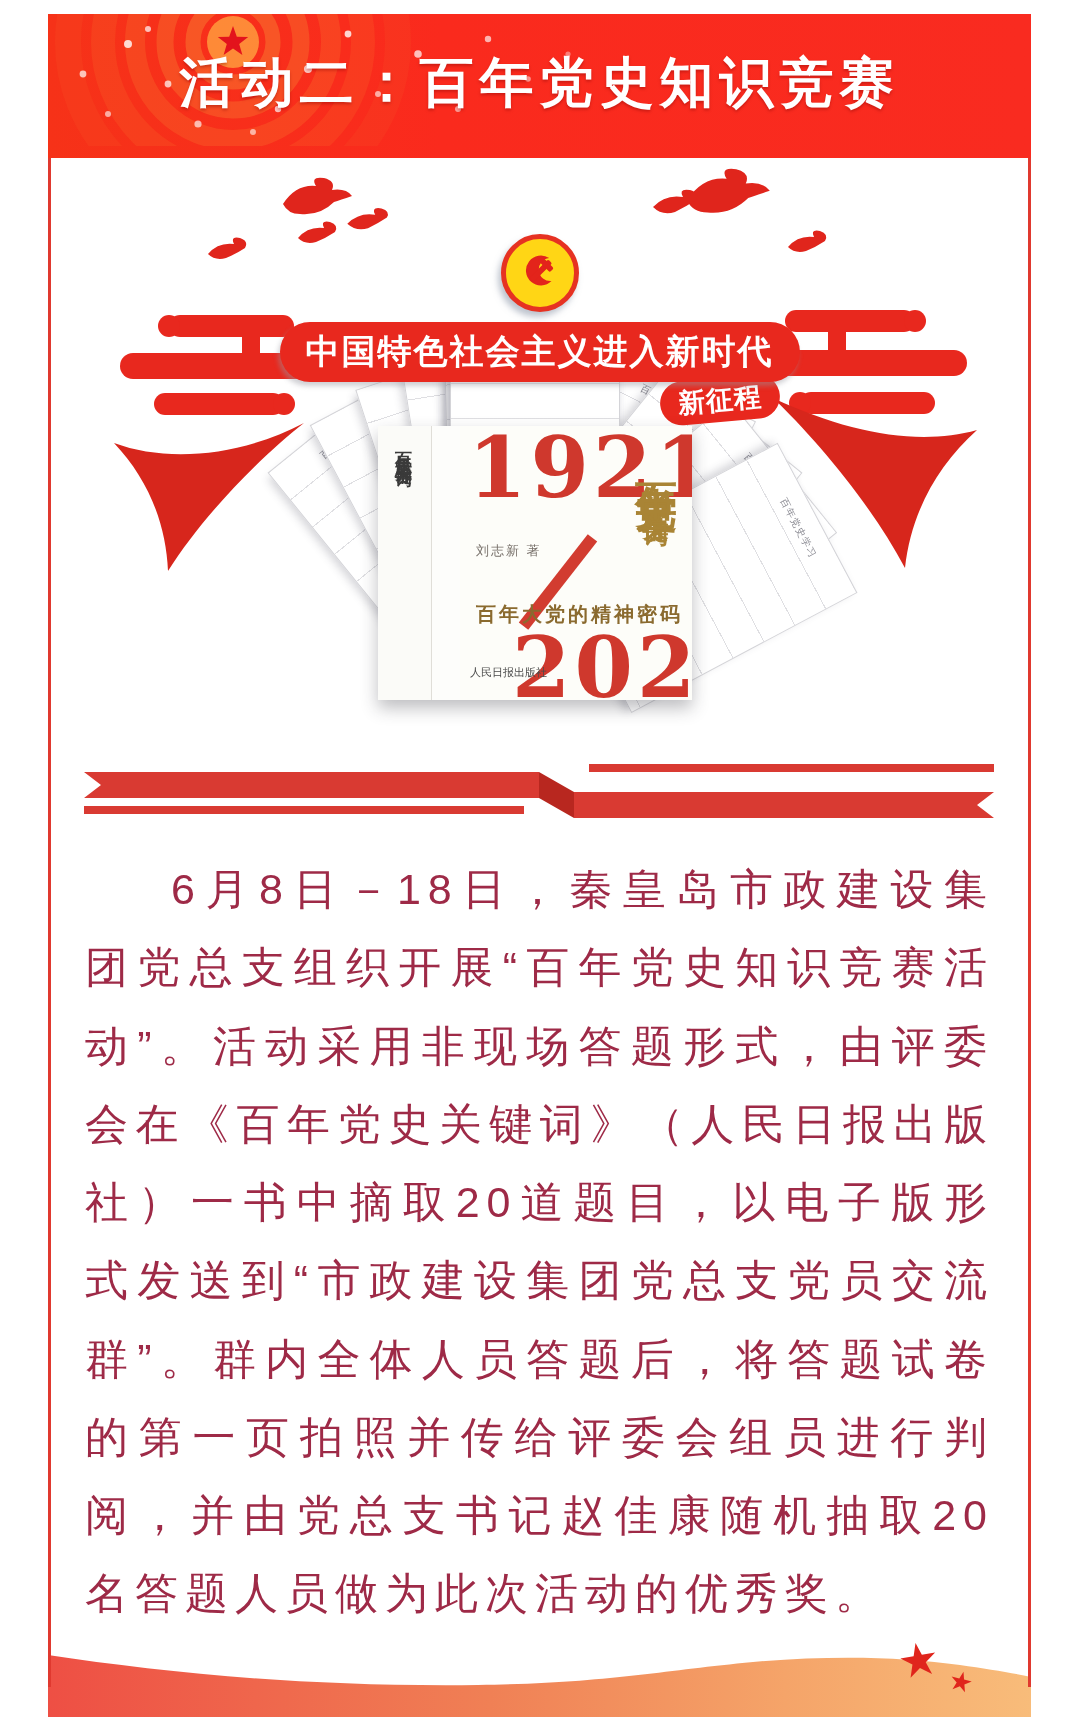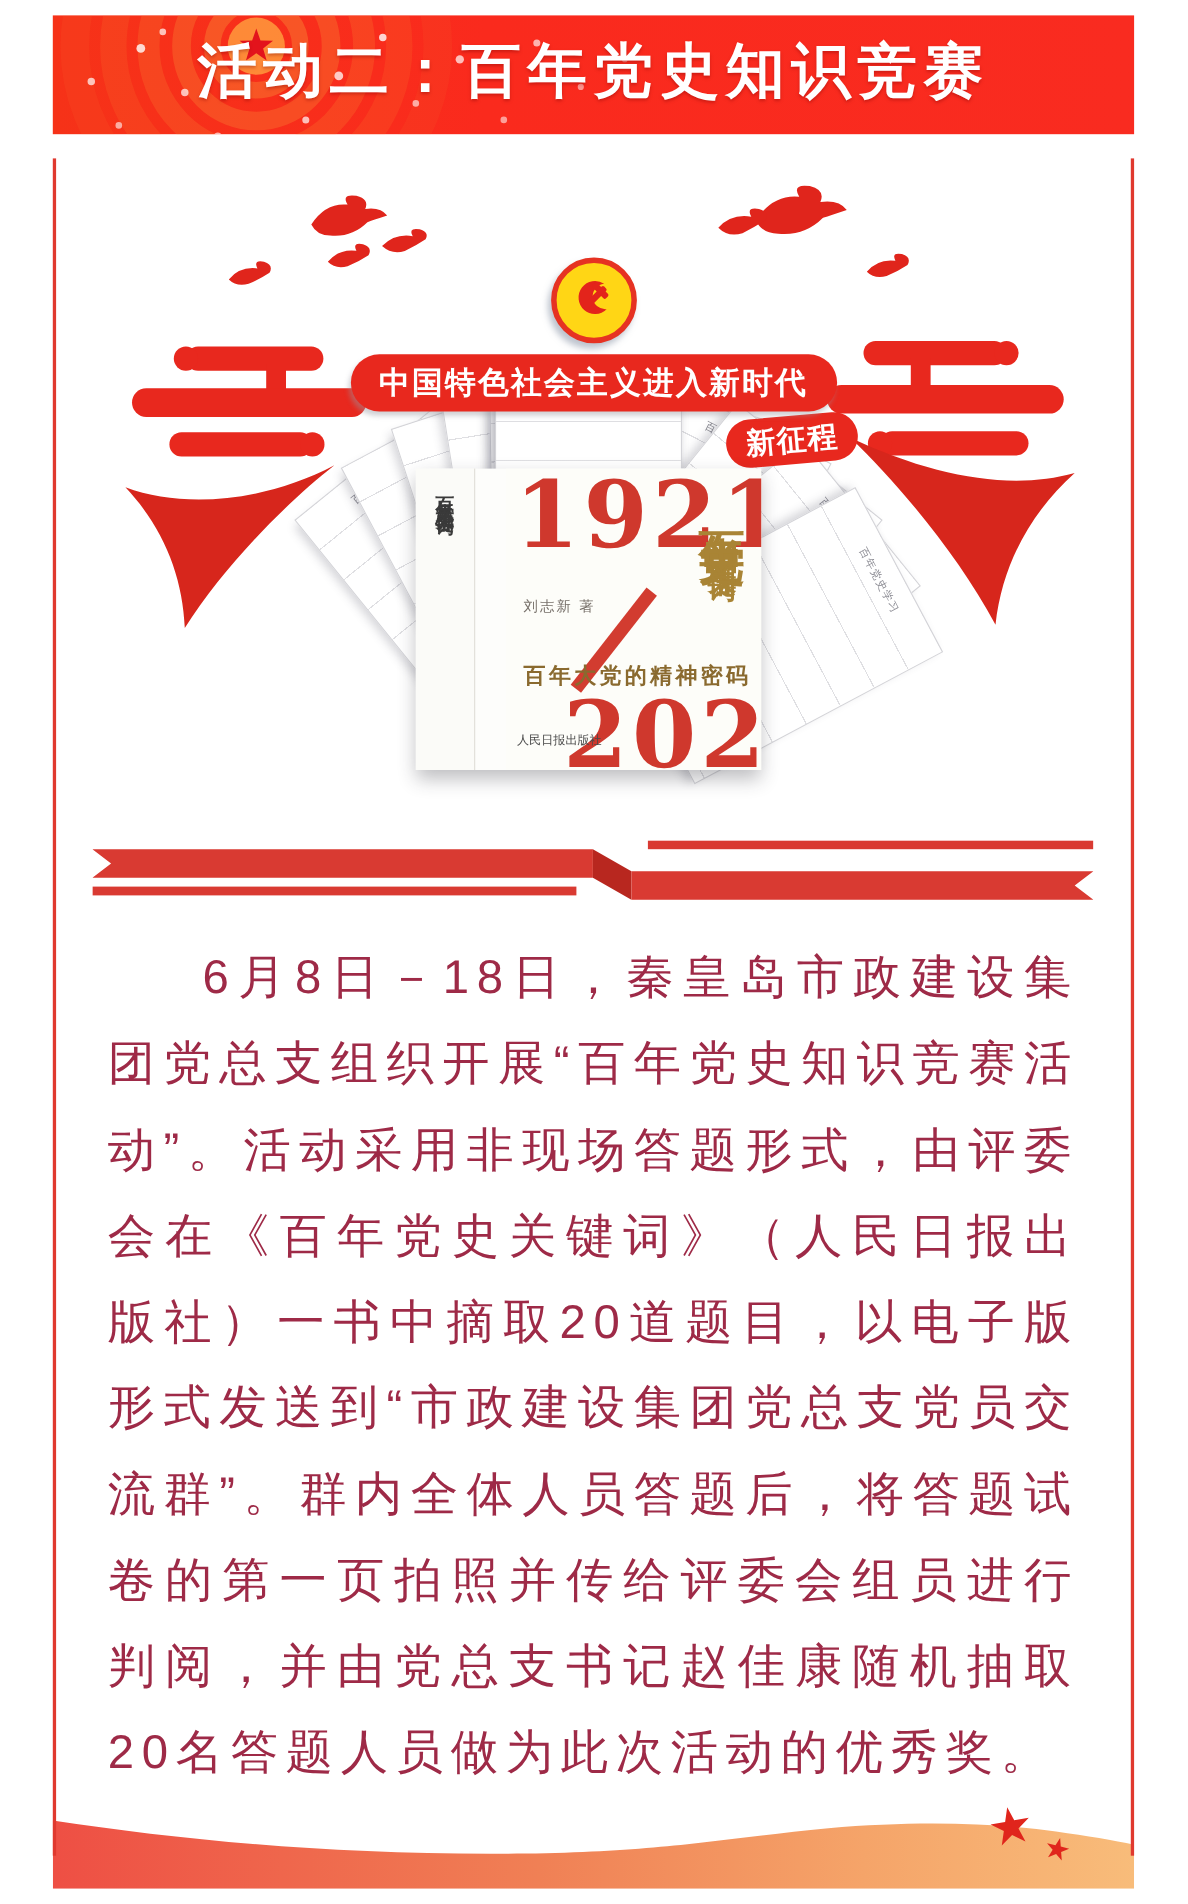--- a/index.html
+++ b/index.html
@@ -13,21 +13,21 @@
     position:absolute; left:48px; top:14px;
     width:983px; height:1703px;
     background:#ffffff;
   }
   .side-line { position:absolute; top:130px; bottom:30px; width:3px; background:#e0392f; z-index:6; }
   .side-line.left { left:0; }
   .side-line.right { right:0; }
 
   
   .banner {
-    position:absolute; left:0; top:0; width:983px; height:108px;
+    position:absolute; left:0; top:0; width:983px; height:144px;
     background:linear-gradient(90deg,#f63218 0%, #fa2a1d 40%, #f92b20 100%);
     z-index:7; overflow:hidden;
   }
   .banner svg { position:absolute; left:0; top:0; }
   .banner h1 {
     position:absolute; left:0; right:0; top:50%; transform:translateY(-54%);
     text-align:center; color:#ffffff; font-size:54px; font-weight:bold;
     letter-spacing:6px; z-index:2; text-shadow:0 2px 3px rgba(120,0,0,.35);
   }
 
@@ -51,21 +51,21 @@
   .emblem {
     width:78px; height:78px; border-radius:50%;
     background:#ffd615; border:5px solid #e63222;
     display:flex; align-items:center; justify-content:center;
     box-shadow:-3px 5px 6px rgba(125,138,158,.5);
   }
 
   .pill-banner {
     position:absolute; top:176px; left:50%; transform:translateX(-50%);
     background:#e8281e; color:#fff; border-radius:30px;
-    font-size:28px; font-weight:bold; letter-spacing:2px;
+    font-size:34px; font-weight:bold; letter-spacing:2px;
     padding:7px 26px; white-space:nowrap; z-index:5;
     box-shadow:-2px 4px 5px rgba(150,150,160,.45);
   }
   .badge {
     position:absolute; left:612px; top:232px;
     background:#e8281e; color:#fff; border-radius:22px;
     font-size:27px; font-weight:bold; letter-spacing:1px;
     padding:4px 18px; transform:rotate(-5deg); z-index:3;
     white-space:nowrap;
   }
@@ -140,21 +140,21 @@
   .cover-calli .main { font-size:42px; letter-spacing:2px; }
   .cover-calli .sub { font-size:26px; margin-top:28px; letter-spacing:4px; }
   .tagline { position:absolute; left:16px; bottom:72px; font-size:20px; color:#8a6a2f; letter-spacing:3px; font-weight:bold; }
   .publisher { position:absolute; left:10px; bottom:20px; font-size:11px; color:#4a4a4a; font-family:"DejaVu Serif", serif; }
 
   
   .ribbon { position:absolute; left:36px; top:750px; z-index:4; }
 
   
   .article {
-    position:absolute; left:0; top:806px; width:983px; padding:30px 50px 0;
+    position:absolute; left:0; top:806px; width:983px; padding:30px 37px 0;
     z-index:3;
   }
   .article p {
     font-size:43px; color:#9e2a47; letter-spacing:7px;
     line-height:1.82; text-align:justify; text-indent:2em;
   }
 
   
   .footer-wave { position:absolute; left:0; bottom:0; width:983px; height:86px; z-index:5; }
   .footer-wave svg { position:absolute; left:0; bottom:0; }

